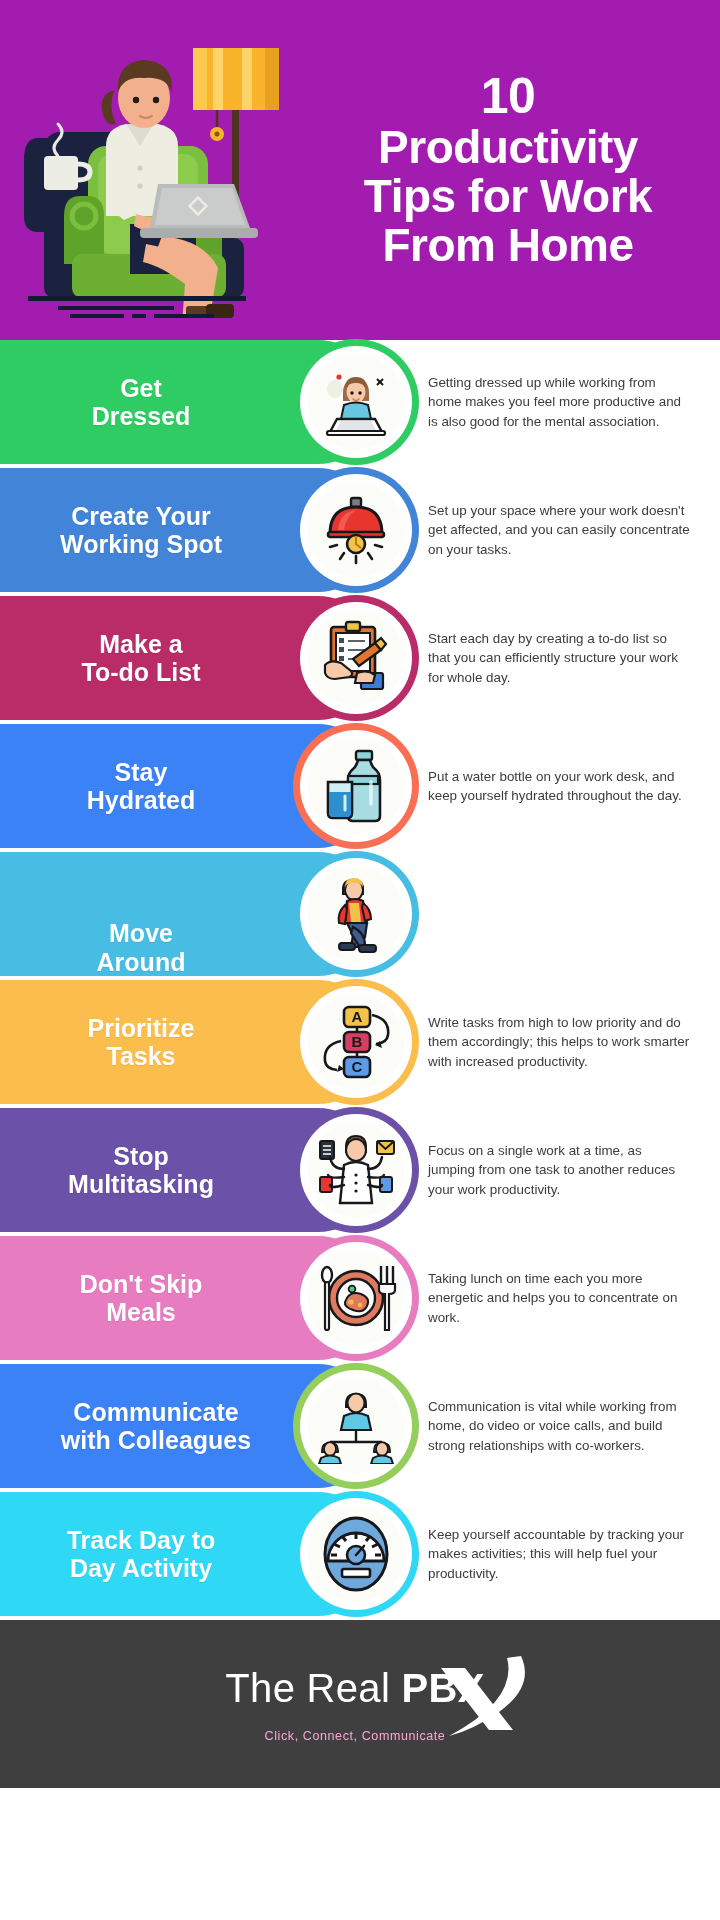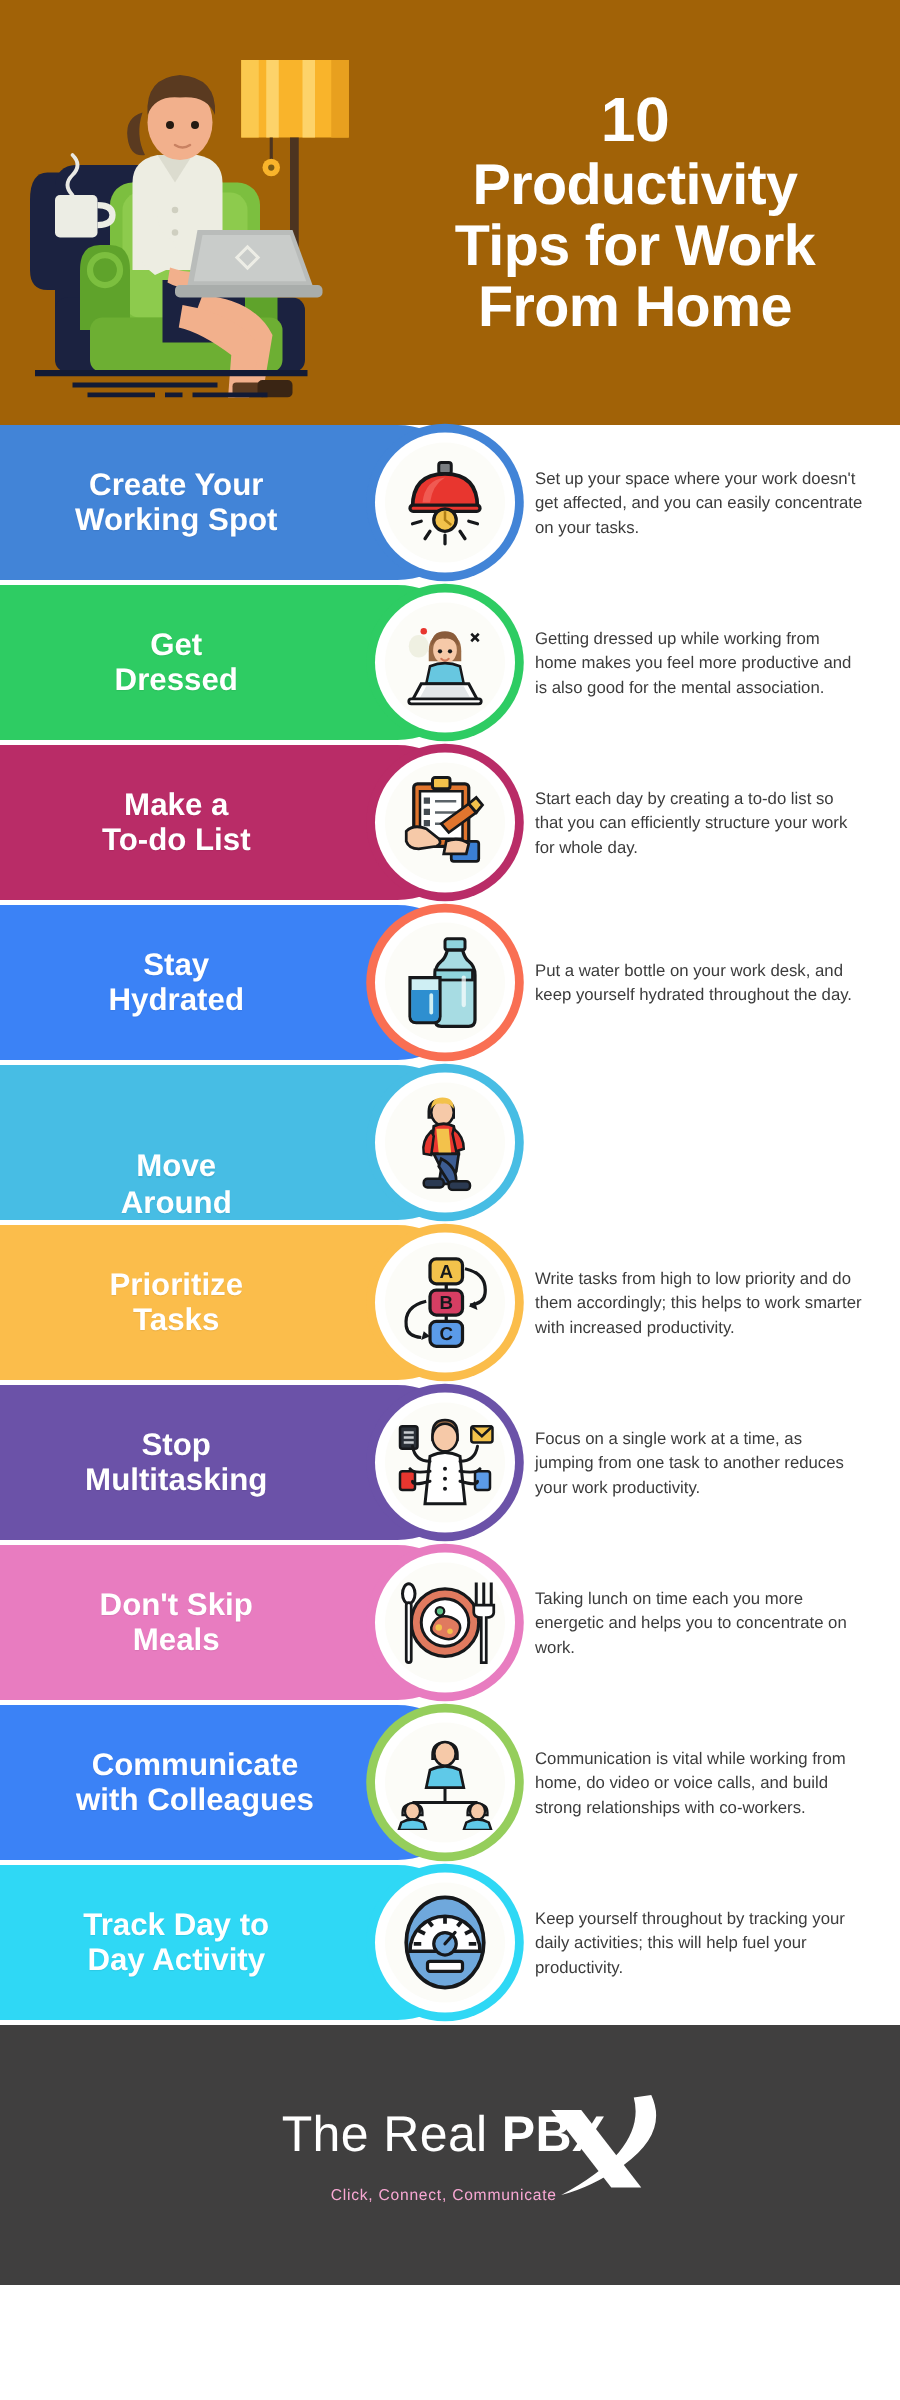--- a/index.html
+++ b/index.html
@@ -91,21 +91,21 @@
     display:flex;
     align-items:center;
     color:#3C3C3C;
     font-size:13.4px;
     line-height:1.42;
     font-family:"Liberation Sans", sans-serif;
   }
 
   
   .footer {
-    height:208px;
+    height:168px;
     background:#403F3F;
     display:flex; align-items:center; justify-content:center;
     position:relative;
   }
   .logo { position:relative; text-align:center; padding-right:10px; }
   .logo-main {
     color:#ffffff;
     font-size:40px;
     letter-spacing:0.3px;
     font-family:"Liberation Sans", sans-serif;
@@ -119,21 +119,21 @@
     margin-top:18px;
     position:relative; z-index:2;
   }
   .logo-x { position:absolute; right:-36px; top:-14px; z-index:1; }
 </style>
 </head>
 <body>
 
 <div class="page">
 
-  <div class="header" style="background: #a16207;">
+  <div class="header" style="background: #a21caf;">
 
     <div class="hero-illo">
       <svg width="300" height="290" viewBox="0 0 300 290">
 
         <rect x="183" y="20" width="86" height="62" fill="#F9B42B"></rect>
         <rect x="183" y="20" width="14" height="62" fill="#FBC94F"></rect>
         <rect x="203" y="20" width="10" height="62" fill="#FDD36A"></rect>
         <rect x="232" y="20" width="10" height="62" fill="#FDD36A"></rect>
         <rect x="255" y="20" width="14" height="62" fill="#E8A01F"></rect>
         <rect x="222" y="82" width="7" height="118" fill="#4C3420"></rect>
@@ -196,48 +196,20 @@
 
     <div class="header-title">
       <span class="num">10</span>
       <span class="ln">Productivity</span>
       <span class="ln">Tips for Work</span>
       <span class="ln">From Home</span>
     </div>
   </div>
 
   <div class="tips" id="tips-container">
-      <div class="tip">
-        <div class="tip-bar" style="background: rgb(66, 132, 215);">
-          <div class="tip-title">
-            <span class="l2">Create Your</span>
-            <span class="l2">Working Spot</span>
-          </div>
-        </div>
-        <div class="icon-wrap" style="box-shadow: rgb(66, 132, 215) 0px 0px 0px 7px;">
-          <div class="icon-inner">
-            <svg width="76" height="76" viewBox="0 0 76 76">
-      <rect x="33" y="6" width="10" height="9" rx="2" fill="#7A7E82" stroke="#16181B" stroke-width="2.4"></rect>
-      <path d="M12 42 q0-27 26-27 q26 0 26 27 z" fill="#E8362F" stroke="#16181B" stroke-width="3"></path>
-      <path d="M20 38 q2-18 18-20 q-10 6 -12 20z" fill="#F05A52"></path>
-      <rect x="10" y="40" width="56" height="5" rx="2.5" fill="#E8362F" stroke="#16181B" stroke-width="2.6"></rect>
-      <circle cx="38" cy="52" r="9" fill="#F3C24B" stroke="#16181B" stroke-width="2.6"></circle>
-      <path d="M38 45 v7 l5 4" fill="none" stroke="#B07F16" stroke-width="2"></path>
-      <g stroke="#16181B" stroke-width="2.6" stroke-linecap="round">
-        <line x1="38" y1="64" x2="38" y2="71"></line>
-        <line x1="26" y1="61" x2="22" y2="67"></line>
-        <line x1="50" y1="61" x2="54" y2="67"></line>
-        <line x1="19" y1="53" x2="12" y2="55"></line>
-        <line x1="57" y1="53" x2="64" y2="55"></line>
-      </g>
-    </svg>
-          </div>
-        </div>
-        <div class="tip-desc">Set up your space where your work doesn't get affected, and you can easily concentrate on your tasks.</div>
-      </div>
       <div class="tip">
         <div class="tip-bar" style="background: rgb(46, 204, 99);">
           <div class="tip-title">
             <span class="l2">Get</span>
             <span class="l2">Dressed</span>
           </div>
         </div>
         <div class="icon-wrap" style="box-shadow: rgb(46, 204, 99) 0px 0px 0px 7px;">
           <div class="icon-inner">
             <svg width="78" height="78" viewBox="0 0 78 78">
@@ -254,20 +226,48 @@
               <circle cx="43" cy="30" r="1.7" fill="#16181B"></circle>
       <path d="M36 36 q3 3 6 0" fill="none" stroke="#D1795A" stroke-width="1.6" stroke-linecap="round"></path>
       <path d="M27 42 q12-5 24 0 l3 14 h-30z" fill="#67C7E0" stroke="#16181B" stroke-width="2"></path>
       <path d="M20 56 l38 0 l7 13 l-52 0z" fill="#FFFFFF" stroke="#16181B" stroke-width="2.4"></path>
       <path d="M24 58 l30 0 l5 9 l-40 0z" fill="#E3E6E8"></path>
       <rect x="10" y="68" width="58" height="4" rx="2" fill="#FFFFFF" stroke="#16181B" stroke-width="2.2"></rect>
     </svg>
           </div>
         </div>
         <div class="tip-desc">Getting dressed up while working from home makes you feel more productive and is also good for the mental association.</div>
+      </div>
+      <div class="tip">
+        <div class="tip-bar" style="background: rgb(66, 132, 215);">
+          <div class="tip-title">
+            <span class="l2">Create Your</span>
+            <span class="l2">Working Spot</span>
+          </div>
+        </div>
+        <div class="icon-wrap" style="box-shadow: rgb(66, 132, 215) 0px 0px 0px 7px;">
+          <div class="icon-inner">
+            <svg width="76" height="76" viewBox="0 0 76 76">
+      <rect x="33" y="6" width="10" height="9" rx="2" fill="#7A7E82" stroke="#16181B" stroke-width="2.4"></rect>
+      <path d="M12 42 q0-27 26-27 q26 0 26 27 z" fill="#E8362F" stroke="#16181B" stroke-width="3"></path>
+      <path d="M20 38 q2-18 18-20 q-10 6 -12 20z" fill="#F05A52"></path>
+      <rect x="10" y="40" width="56" height="5" rx="2.5" fill="#E8362F" stroke="#16181B" stroke-width="2.6"></rect>
+      <circle cx="38" cy="52" r="9" fill="#F3C24B" stroke="#16181B" stroke-width="2.6"></circle>
+      <path d="M38 45 v7 l5 4" fill="none" stroke="#B07F16" stroke-width="2"></path>
+      <g stroke="#16181B" stroke-width="2.6" stroke-linecap="round">
+        <line x1="38" y1="64" x2="38" y2="71"></line>
+        <line x1="26" y1="61" x2="22" y2="67"></line>
+        <line x1="50" y1="61" x2="54" y2="67"></line>
+        <line x1="19" y1="53" x2="12" y2="55"></line>
+        <line x1="57" y1="53" x2="64" y2="55"></line>
+      </g>
+    </svg>
+          </div>
+        </div>
+        <div class="tip-desc">Set up your space where your work doesn't get affected, and you can easily concentrate on your tasks.</div>
       </div>
       <div class="tip">
         <div class="tip-bar" style="background: rgb(185, 44, 103);">
           <div class="tip-title">
             <span class="l2">Make a</span>
             <span class="l2">To-do List</span>
           </div>
         </div>
         <div class="icon-wrap" style="box-shadow: rgb(185, 44, 103) 0px 0px 0px 7px;">
           <div class="icon-inner">
@@ -492,21 +492,21 @@
         <line x1="52" y1="21" x2="48" y2="26"></line>
         <line x1="60" y1="29" x2="54" y2="32"></line>
         <line x1="63" y1="40" x2="57" y2="40"></line>
       </g>
       <circle cx="38" cy="40" r="9" fill="#6FA8DC" stroke="#16181B" stroke-width="2.6"></circle>
       <path d="M38 40 l8 -9" fill="none" stroke="#16181B" stroke-width="2.6" stroke-linecap="round"></path>
       <rect x="24" y="54" width="28" height="8" rx="2" fill="#FFFFFF" stroke="#16181B" stroke-width="2.6"></rect>
     </svg>
           </div>
         </div>
-        <div class="tip-desc">Keep yourself throughout by tracking your daily activities; this will help fuel your productivity.</div>
+        <div class="tip-desc">Keep yourself accountable by tracking your makes activities; this will help fuel your productivity.</div>
       </div>
     </div>
 
   <div class="footer" style="background: rgb(64, 63, 63);">
     <div class="logo">
       <svg class="logo-x" width="96" height="86" viewBox="0 0 96 86">
         <path d="M6 16 L30 16 L78 78 L54 78 Z" fill="#ffffff"></path>
         <path d="M86 4 q14 30 -22 56 q-26 18 -50 24 q30 -16 46 -34 q18 -22 12 -44 z" fill="#ffffff"></path>
       </svg>
       <div class="logo-main"><span>The Real </span><span class="bold">PBX</span></div>

